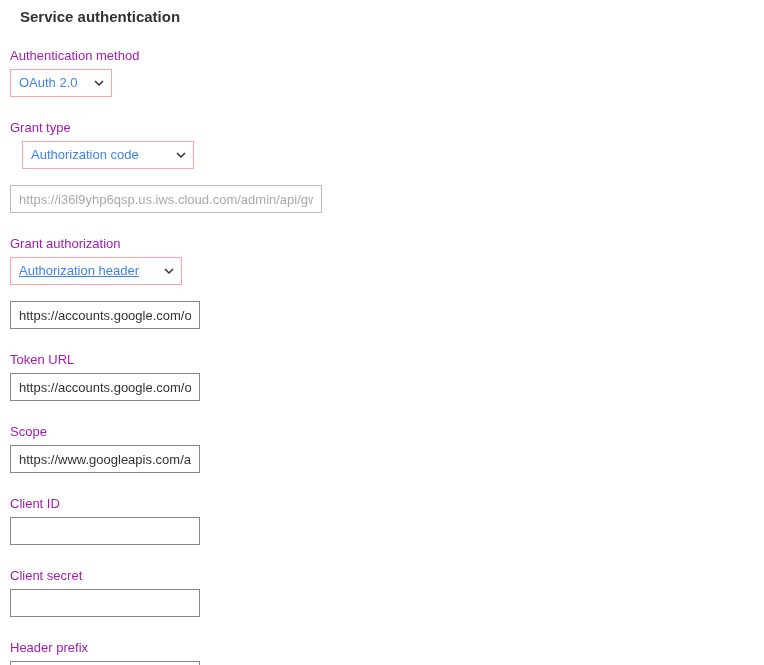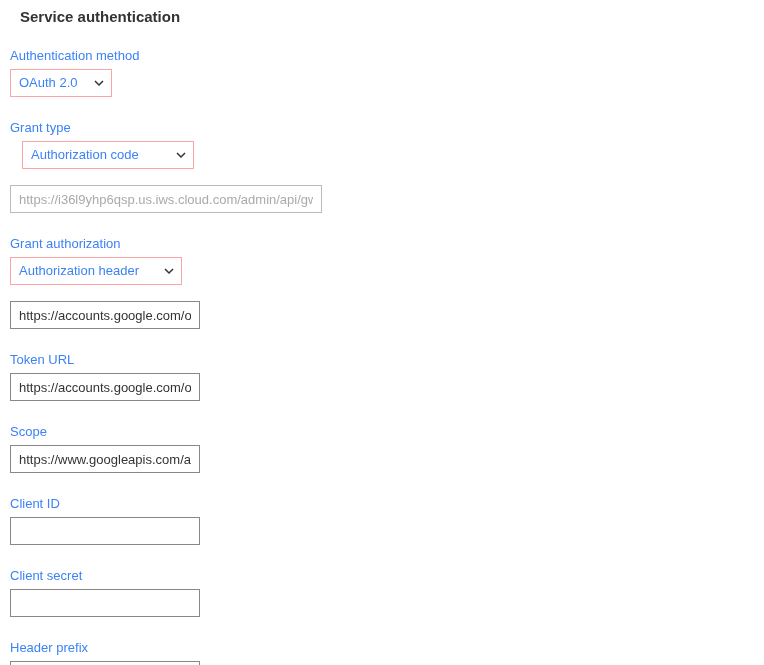--- a/index.html
+++ b/index.html
@@ -17,21 +17,21 @@
     font-weight: 600;
     color: #333;
     margin: 0 0 10px 10px;
   }
   .field {
     margin-bottom: 16px;
   }
   .field-label {
     display: block;
     font-size: 13px;
-    color: #3b82f6;
+    color: #a21caf;
     margin-bottom: 6px;
     margin-top: 23px;
   }
   .select-wrap {
     position: relative;
     display: inline-block;
     border: 1px solid #fca5a5;
     background: #fff;
     height: 28px;
     padding: 0 28px 0 8px;
@@ -58,21 +58,21 @@
     color: #333;
     outline: none;
     font-family: inherit;
   }
   .text-input.readonly {
     color: #aaa;
     border-color: #bbb;
   }
   .w-sm { width: 102px; }
   .w-grant { width: 172px; margin-left: 12px; }
-  .w-tokenauth { width: 172px; }
+  .w-tokenauth { width: 172px; text-decoration: underline; }
   .w-callback { width: 312px; }
   .w-std { width: 190px; }
 </style>
 </head>
 <body>
 
 <h2 class="section-title">Service authentication</h2>
 
 <div class="field">
   <span class="field-label">Authentication method</span>

